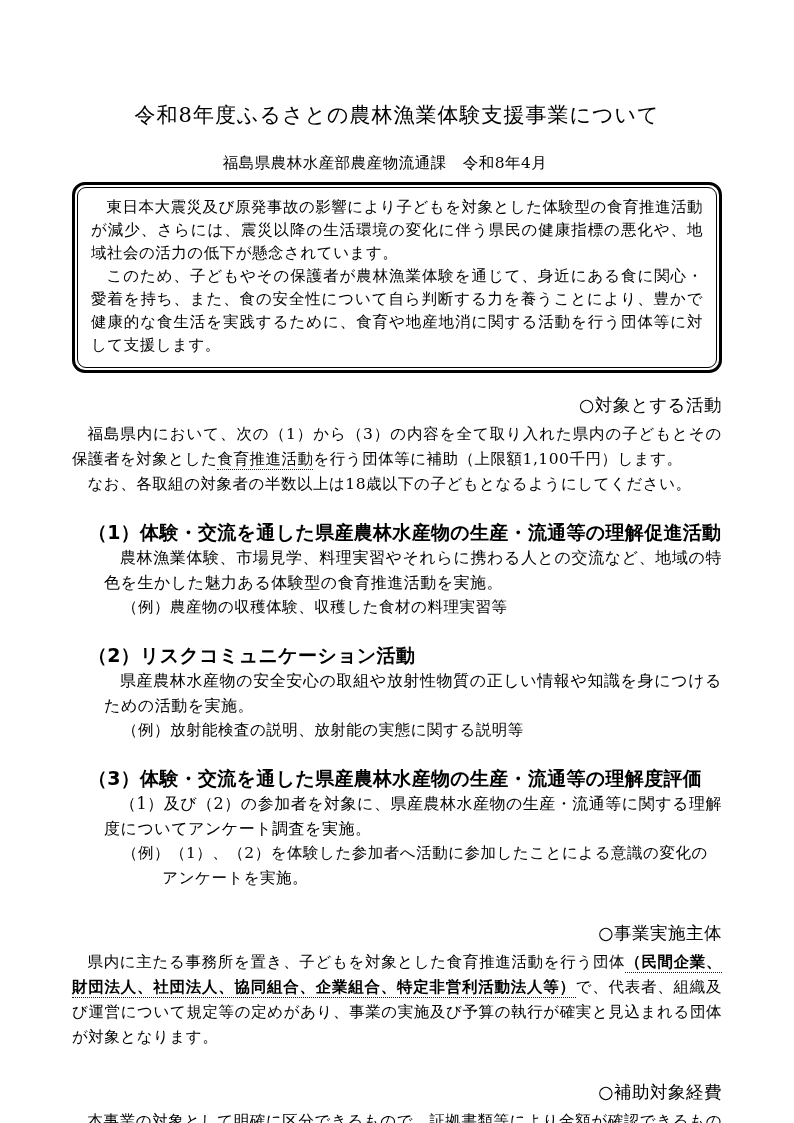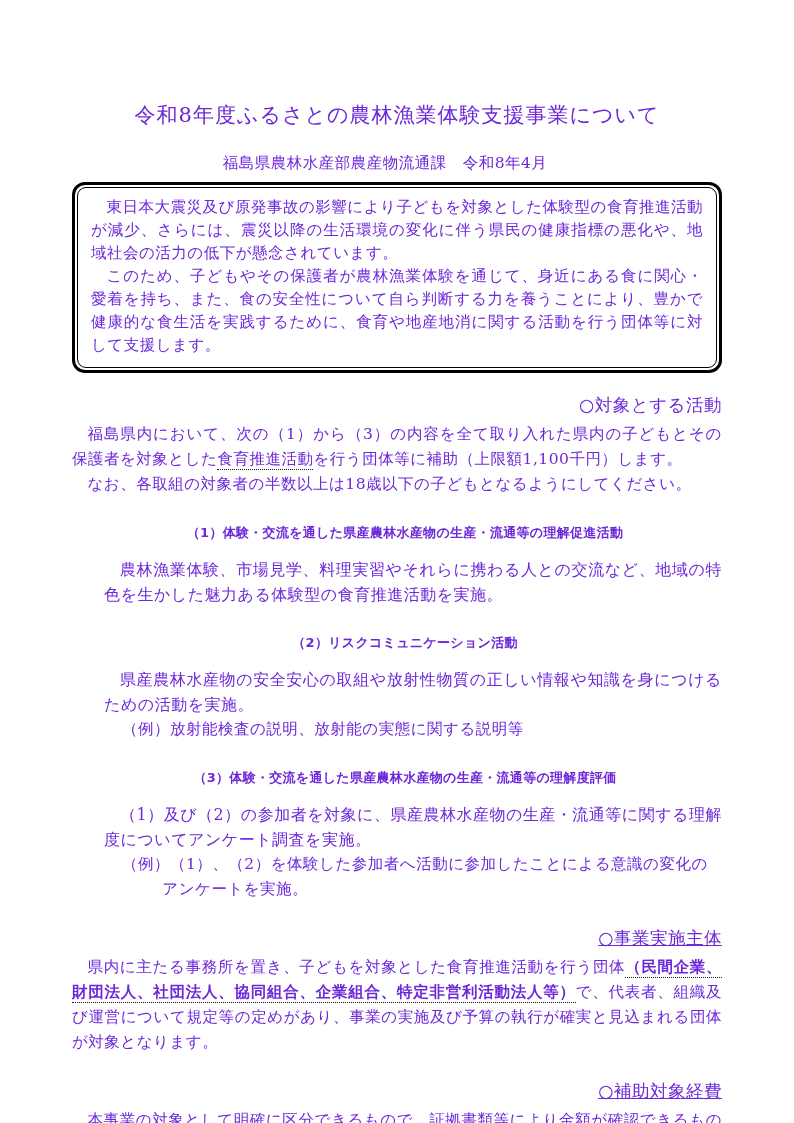--- a/index.html
+++ b/index.html
@@ -6,21 +6,21 @@
     margin: 0;
     padding: 0;
     background: #ffffff;
   }
   .page {
     position: relative;
     width: 794px;
     height: 1123px;
     box-sizing: border-box;
     background: #ffffff;
-    color: #6d28d9;
+    color: #000000;
     font-family: "DejaVu Serif", "Liberation Serif", serif;
     padding: 100px 72px 0 72px;
     overflow: hidden;
   }
   .doc-title {
     margin: 0;
     font-size: 21px;
     font-weight: normal;
     text-align: center;
     letter-spacing: 1px;
@@ -70,27 +70,26 @@
     letter-spacing: 0.5px;
   }
   .dotted-underline {
     border-bottom: 1.5px dotted #1a1a1a;
     padding-bottom: 1px;
   }
   .item {
     margin: 23px 0 0 16px;
   }
   .item-heading {
-    margin: 12px;
-    font-size: 13px;
+    margin: 0;
+    font-size: 19px;
     font-weight: bold;
     font-family: "DejaVu Sans", "Liberation Sans", sans-serif;
     line-height: 25px;
     letter-spacing: 0.3px;
-    text-align: center;
   }
   .item-body {
     margin: 0 0 0 16px;
     font-size: 16px;
     line-height: 25px;
     text-indent: 1em;
     text-align: justify;
     letter-spacing: 0.5px;
   }
   .item-example {
@@ -98,21 +97,21 @@
     font-size: 15.5px;
     line-height: 25px;
     padding-left: 2.6em;
     text-indent: -2.6em;
     letter-spacing: 0.5px;
   }
   .emphasis-bold {
     font-family: "DejaVu Sans", "Liberation Sans", sans-serif;
     font-weight: bold;
   }
-  .gap-large { margin-top: 24px; text-decoration: underline; }
+  .gap-large { margin-top: 30px; }
 </style>
 </head>
 <body>
 
 <div class="page">
 
   <h1 class="doc-title">令和8年度ふるさとの農林漁業体験支援事業について</h1>
 
   <div class="byline">福島県農林水産部農産物流通課　令和8年4月</div>
 
@@ -125,20 +124,21 @@
 
   <h2 class="section-heading">○対象とする活動</h2>
 
   <p class="sec-para"><span>福島県内において、次の（1）から（3）の内容を全て取り入れた県内の子どもとその保護者を対象とした</span><span class="dotted-underline">食育推進活動</span><span>を行う団体等に補助（上限額1,100千円）します。</span></p>
 
   <p class="sec-para">なお、各取組の対象者の半数以上は18歳以下の子どもとなるようにしてください。</p>
 
   <div class="item">
     <p class="item-heading">（1）体験・交流を通した県産農林水産物の生産・流通等の理解促進活動</p>
     <p class="item-body">農林漁業体験、市場見学、料理実習やそれらに携わる人との交流など、地域の特色を生かした魅力ある体験型の食育推進活動を実施。</p>
+    <p class="item-example">（例）農産物の収穫体験、収穫した食材の料理実習等</p>
   </div>
 
   <div class="item">
     <p class="item-heading">（2）リスクコミュニケーション活動</p>
     <p class="item-body">県産農林水産物の安全安心の取組や放射性物質の正しい情報や知識を身につけるための活動を実施。</p>
     <p class="item-example">（例）放射能検査の説明、放射能の実態に関する説明等</p>
   </div>
 
   <div class="item">
     <p class="item-heading">（3）体験・交流を通した県産農林水産物の生産・流通等の理解度評価</p>

